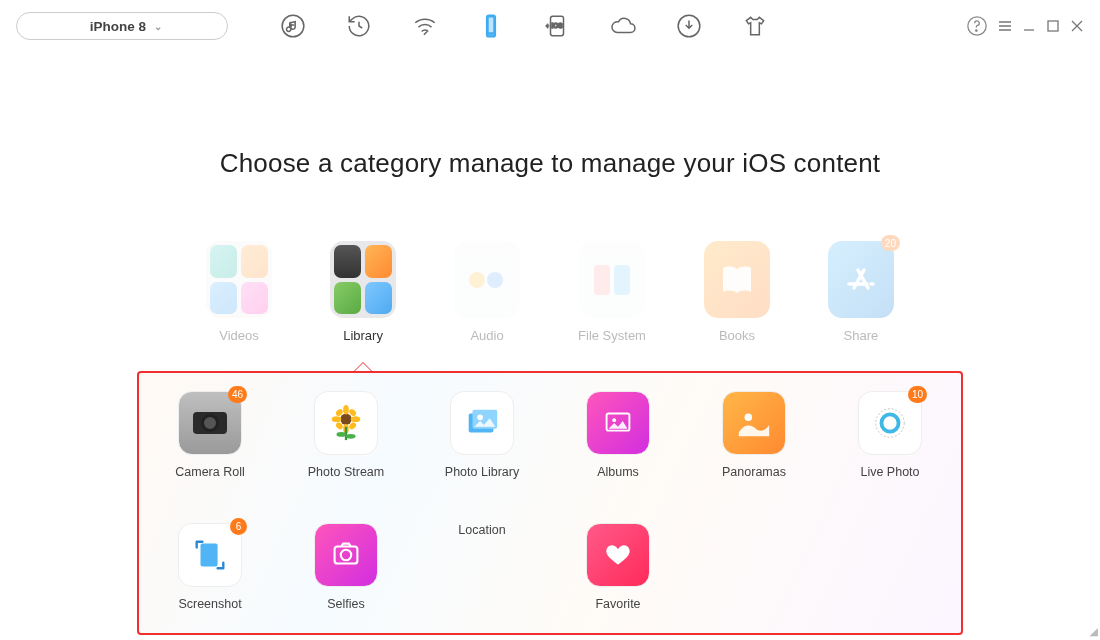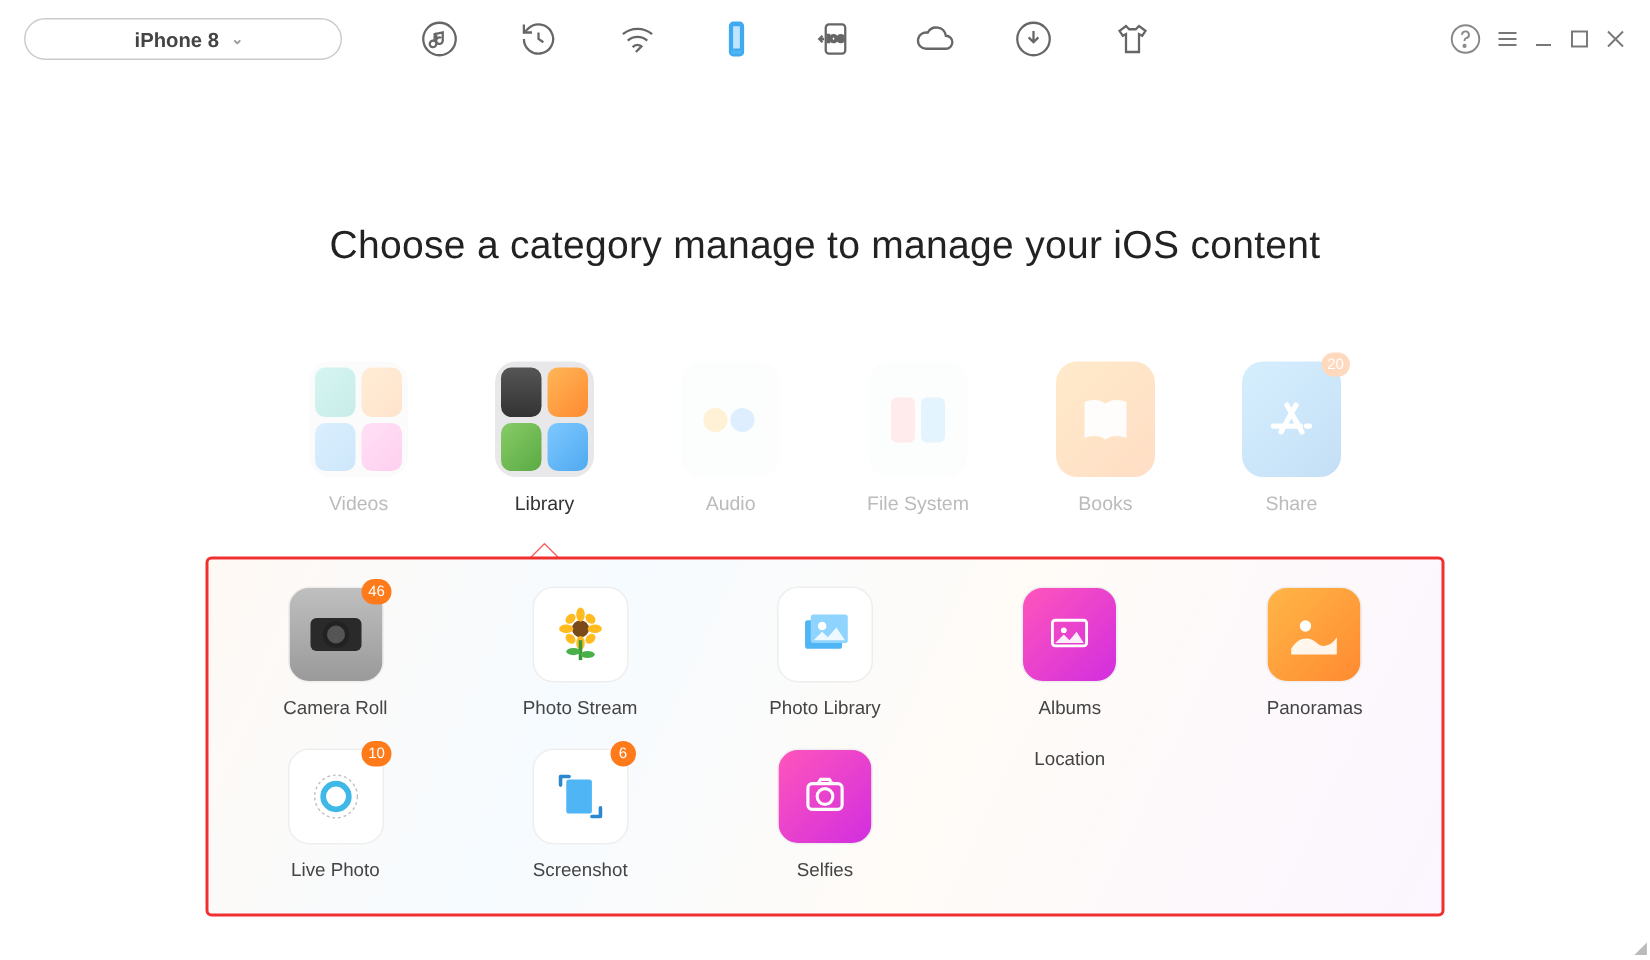--- a/index.html
+++ b/index.html
@@ -50,21 +50,21 @@
 .tile.filesys { background:#f7f8f9; display:flex; gap:4px; align-items:center; justify-content:center;}
 .fs-bar { width:16px; height:30px; border-radius:4px;}
 
 
 .cat.active::after{ content:''; position:absolute; bottom:-30px; left:50%; transform:translateX(-50%); width:0;height:0; border-left:10px solid transparent; border-right:10px solid transparent; border-bottom:10px solid #fff; filter: drop-shadow(0 -1px 0 #f03030);}
 
 
 .panel { margin:28px auto 0; width:826px; border:2px solid #f03030; border-radius:4px; padding:18px 20px 22px; position:relative;
   background: linear-gradient(115deg, #fff9f4 0%, #f6fbff 30%, #fffbf7 60%, #fbf6ff 100%);
 }
-.sub-grid { display:grid; grid-template-columns:repeat(5,1fr); gap:20px 34px; }
+.sub-grid { display:grid; grid-template-columns:repeat(6,1fr); gap:44px 34px; }
 .sub { display:flex; flex-direction:column; align-items:center; gap:10px; cursor:pointer; position:relative;}
 .sub .ic { width:64px; height:64px; border-radius:14px; background:#fff; border:1px solid #eee; display:flex; align-items:center; justify-content:center; position:relative;}
 .sub .lbl { font-size:12.5px; color:#444; white-space:nowrap;}
 .sub .badge { position:absolute; top:-6px; right:-6px; background:#ff7a1a; color:#fff; font-size:10px; min-width:17px; height:17px; border-radius:9px; display:flex; align-items:center; justify-content:center; padding:0 4px;}
 
 
 .ic.camera { background:linear-gradient(#bfbfbf,#9a9a9a);}
 .ic.camera::after{content:''; width:34px;height:22px;background:#2a2a2a;border-radius:4px; display:block; position:relative;}
 .ic.camera::before{content:''; position:absolute; width:12px; height:12px; border-radius:50%; background:#555; border:3px solid #222; z-index:2;}
 .ic.albums { background:linear-gradient(135deg,#ff55bb,#d22ee0);}
@@ -334,17 +334,25 @@
             <circle cx="20" cy="20" r="5.5" fill="none" stroke="#fff" stroke-width="2.2"></circle>
           </svg>
       </div>
       <span class="lbl">Selfies</span>
     </div>
 
     <div class="sub">
       <span class="lbl">Location</span>
     </div>
 
+    <div class="sub">
+      <div class="ic fav">
+        <svg viewBox="0 0 40 40">
+            <path d="M20 30s-10-6-12-12c-1.5-5 3-9 7-8 2 .5 4 2 5 4 1-2 3-3.5 5-4 4-1 8.5 3 7 8-2 6-12 12-12 12z" fill="#fff"></path>
+          </svg>
+      </div>
+      <span class="lbl">Favorite</span>
+    </div>
 
   </div>
 </div>
 
 <div class="resizer">◢</div>
 
 </body></html>

